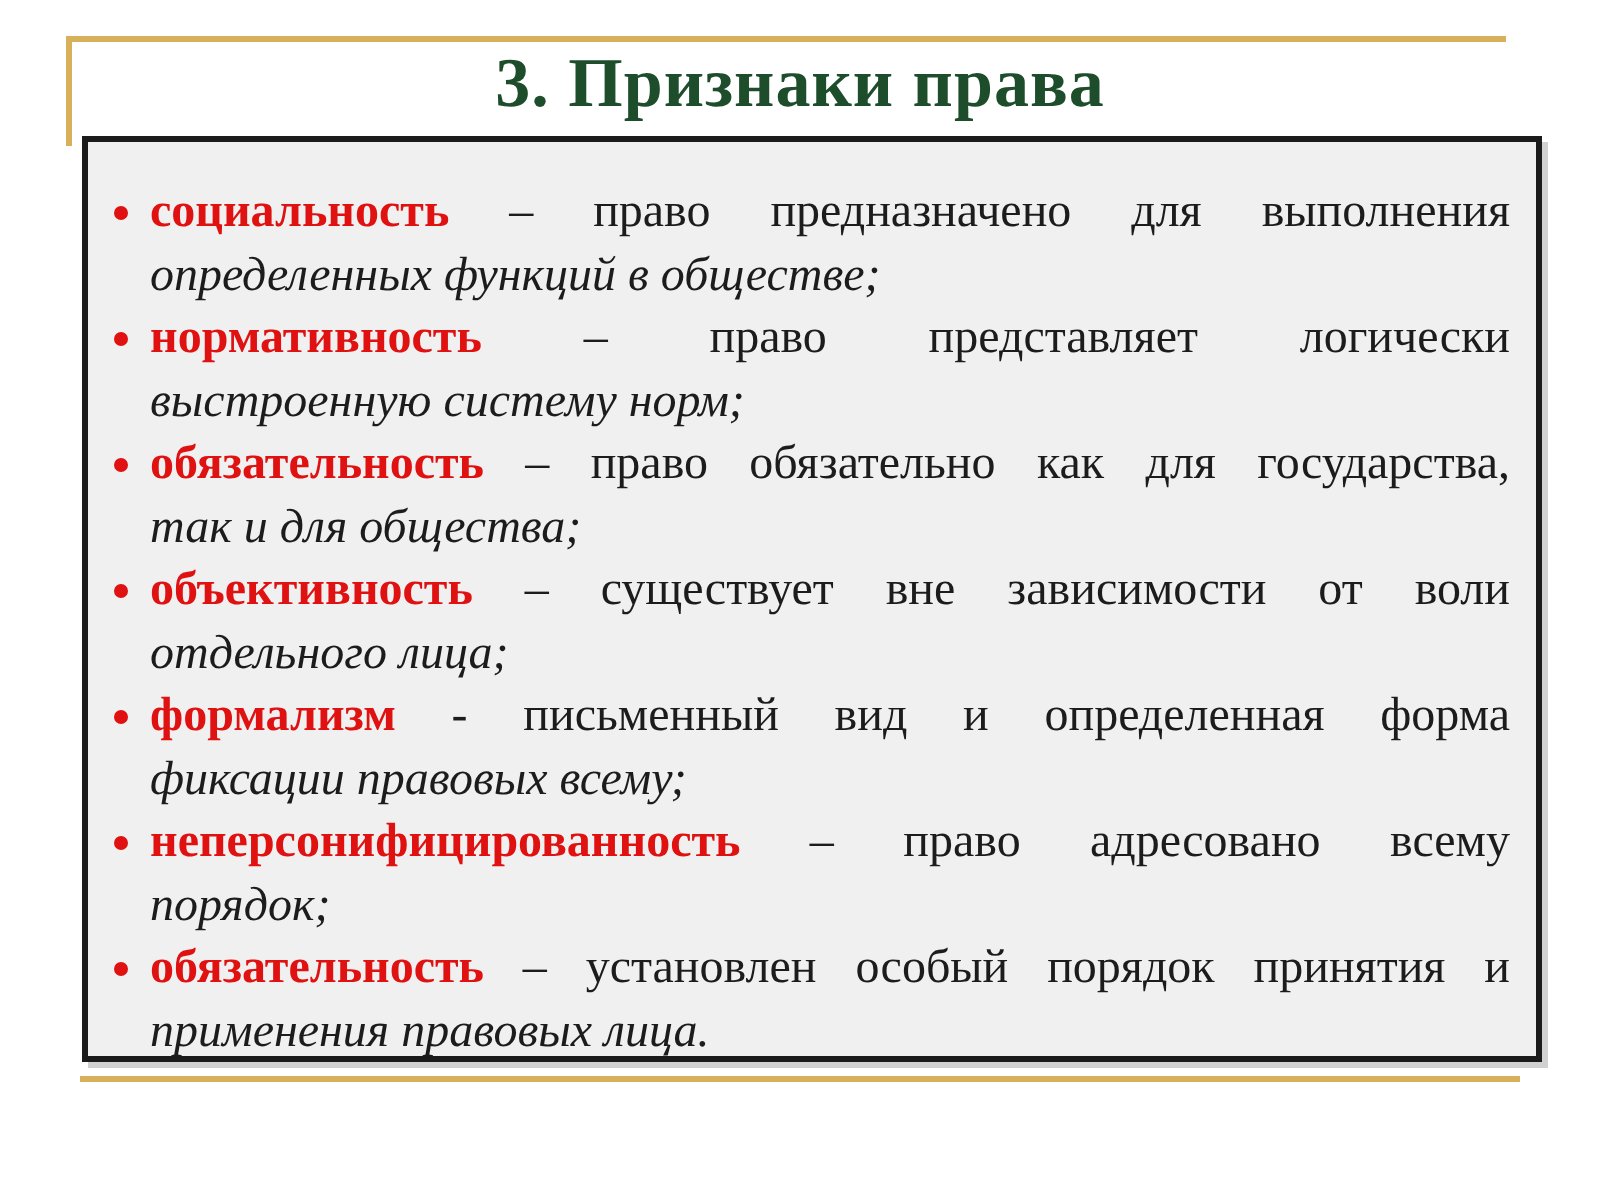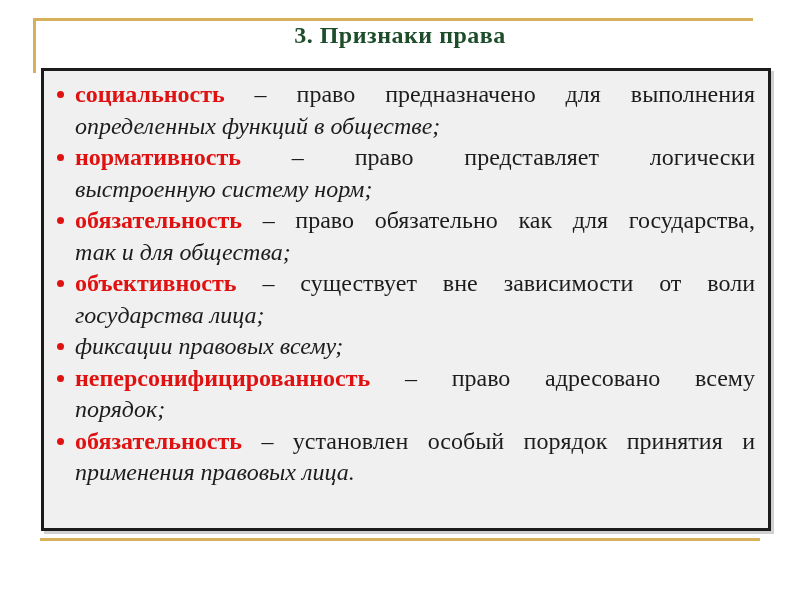--- a/index.html
+++ b/index.html
@@ -27,30 +27,30 @@
     position:absolute;left:33px;top:18px;width:3px;height:55px;
     background:var(--gold);
   }
   .gold-bottom{
     position:absolute;left:40px;top:538px;width:720px;height:3px;
     background:var(--gold);
   }
   .title{
     position:absolute;left:0;top:22px;width:800px;
     text-align:center;
-    font-size:24px;font-weight:bold;
+    font-size:35px;font-weight:bold;
     color:var(--title-green);
     letter-spacing:0.5px;
   }
   .content-box{
     position:absolute;left:41px;top:68px;width:730px;height:463px;
     background:var(--box-bg);
     border:3px solid var(--box-border);
     box-shadow:3px 3px 0 rgba(0,0,0,0.18);
-    padding:8px 13px 0 13px;
+    padding:20px 13px 0 13px;
   }
   .bullet-row{
     display:flex;
     align-items:flex-start;
   }
   .dot-cell{
     width:18px;
     flex:0 0 18px;
     padding-top:12px;
   }
@@ -117,28 +117,29 @@
           <div class="line"><span class="term">обязательность</span> – право обязательно как для государства,</div>
           <div class="line last">так и для общества;</div>
         </div>
       </div>
       <div class="bullet-row">
         <span class="dot-cell">
           <span class="dot"></span>
         </span>
         <div class="lines">
           <div class="line"><span class="term">объективность</span> – существует вне зависимости от воли</div>
-          <div class="line last">государства лица;</div>
+          <div class="line last">отдельного лица;</div>
         </div>
       </div>
       <div class="bullet-row">
         <span class="dot-cell">
           <span class="dot"></span>
         </span>
         <div class="lines">
+          <div class="line"><span class="term">формализм</span> - письменный вид и определенная форма</div>
           <div class="line last">фиксации правовых всему;</div>
         </div>
       </div>
       <div class="bullet-row">
         <span class="dot-cell">
           <span class="dot"></span>
         </span>
         <div class="lines">
           <div class="line"><span class="term">неперсонифицированность</span> – право адресовано всему</div>
           <div class="line last">порядок;</div>

